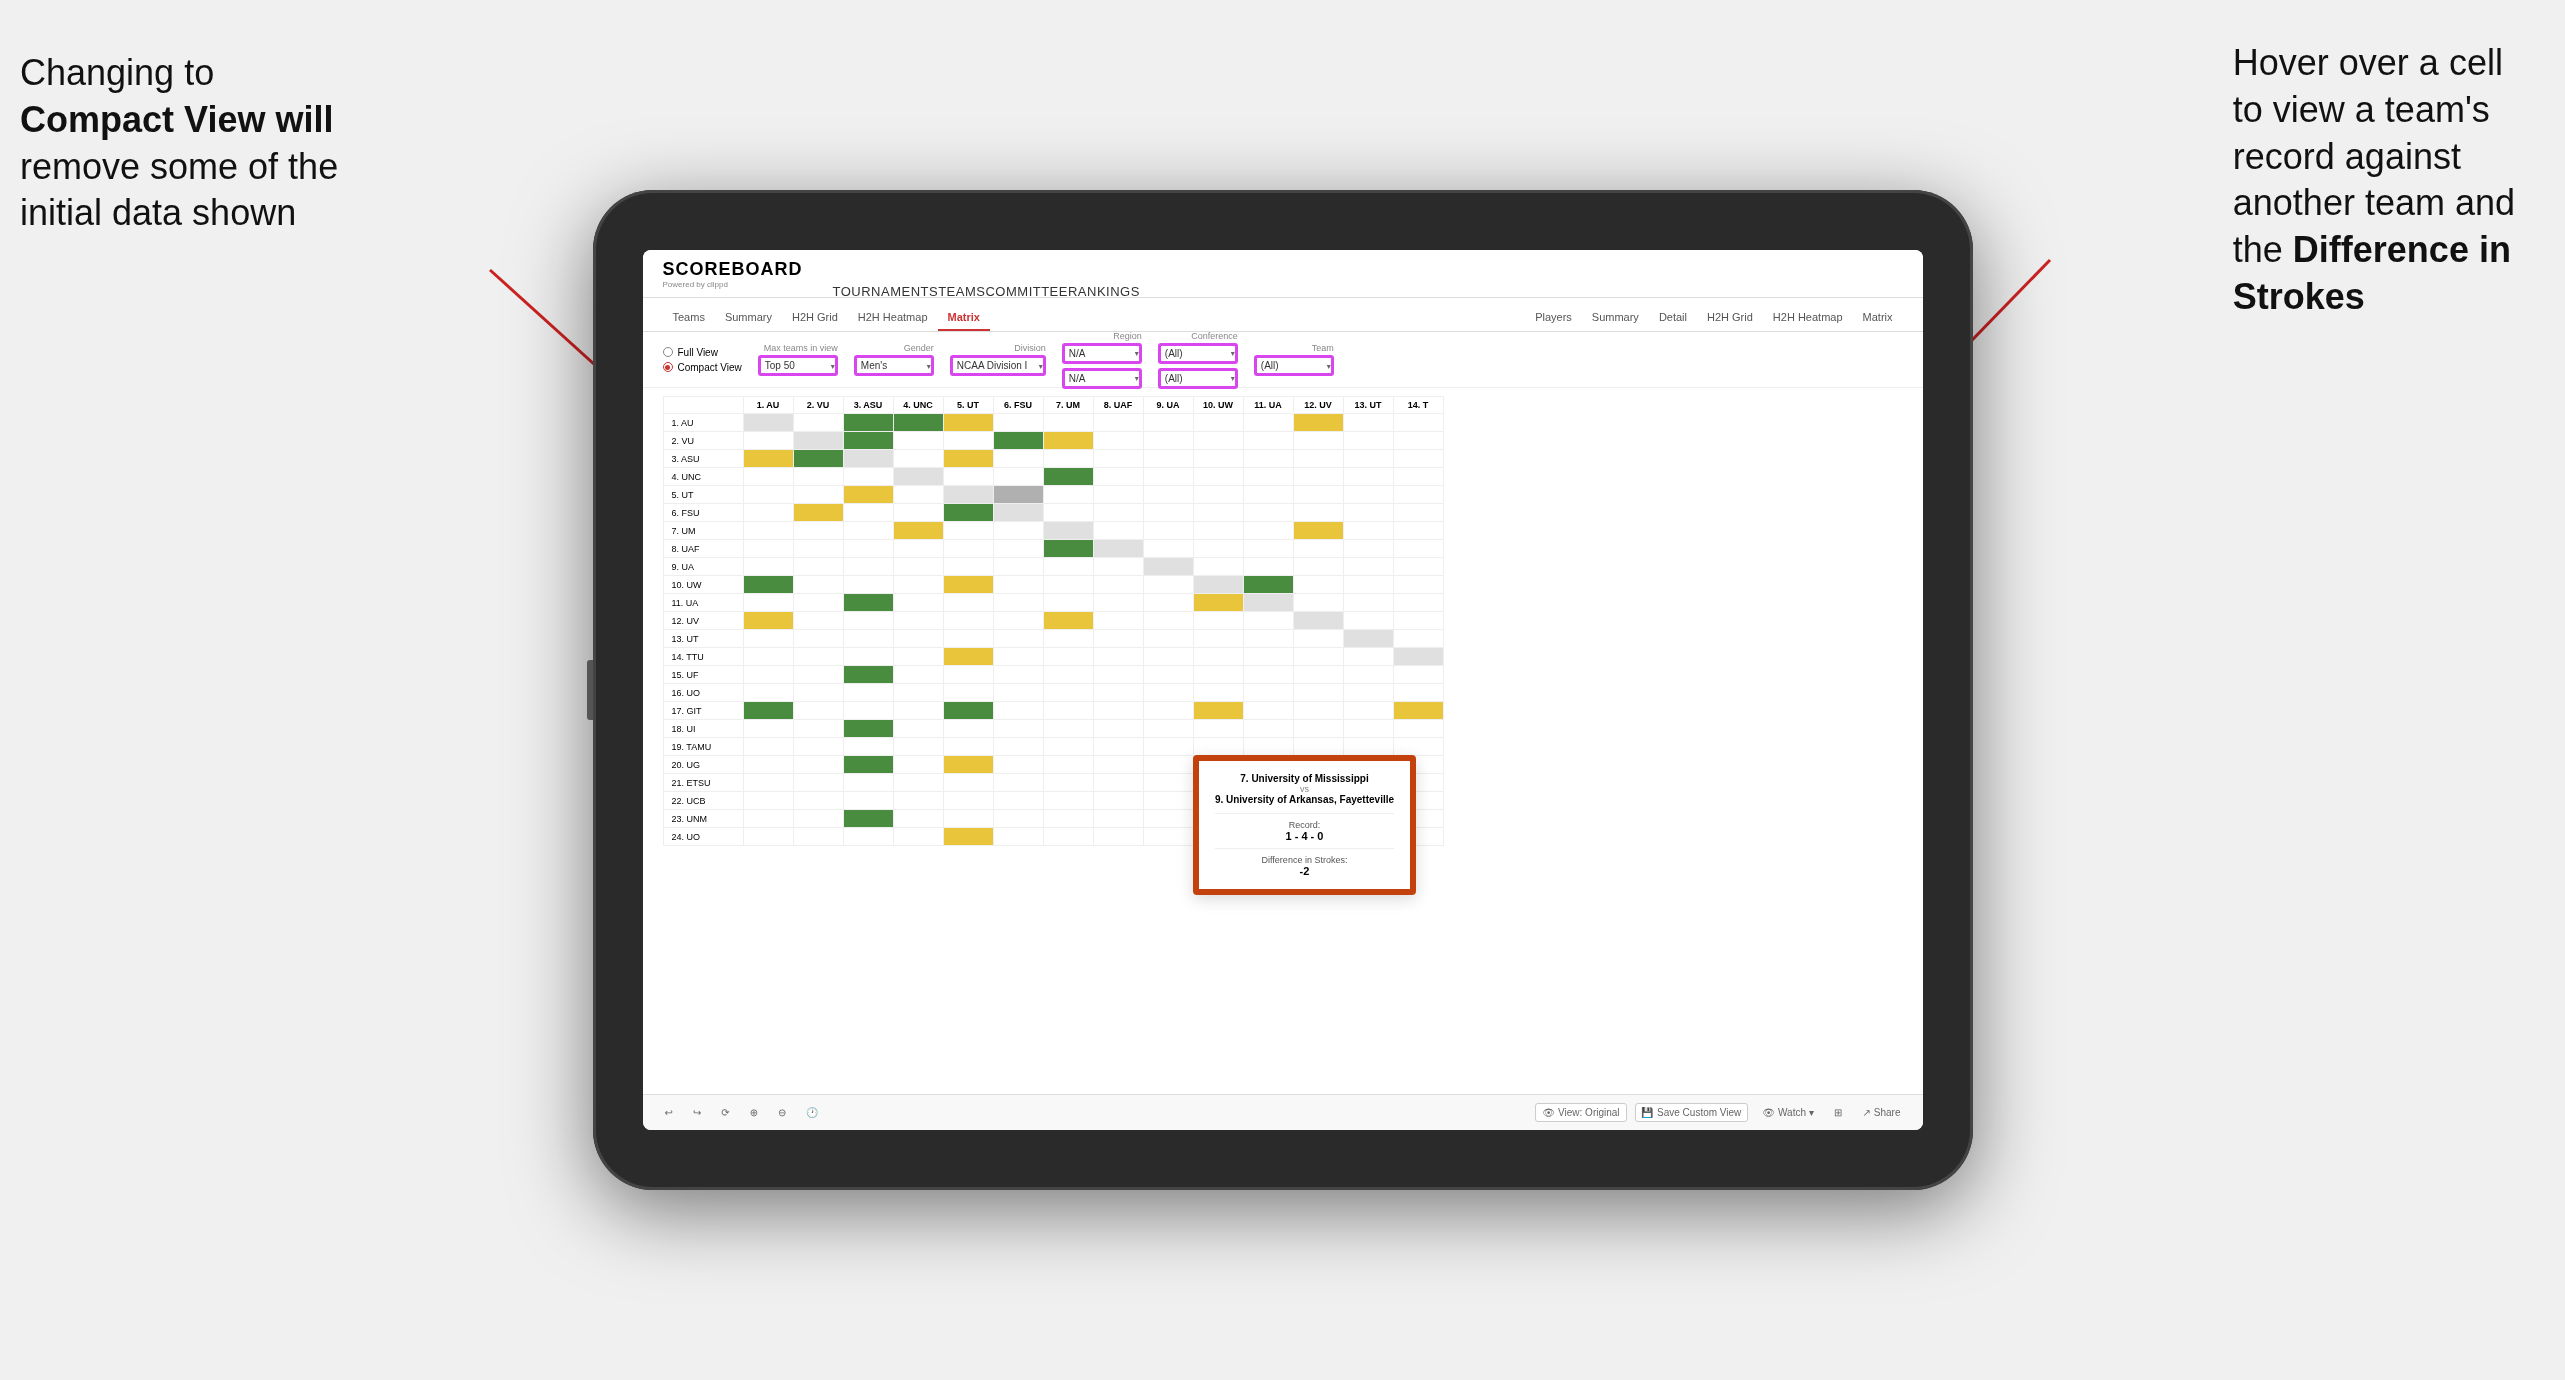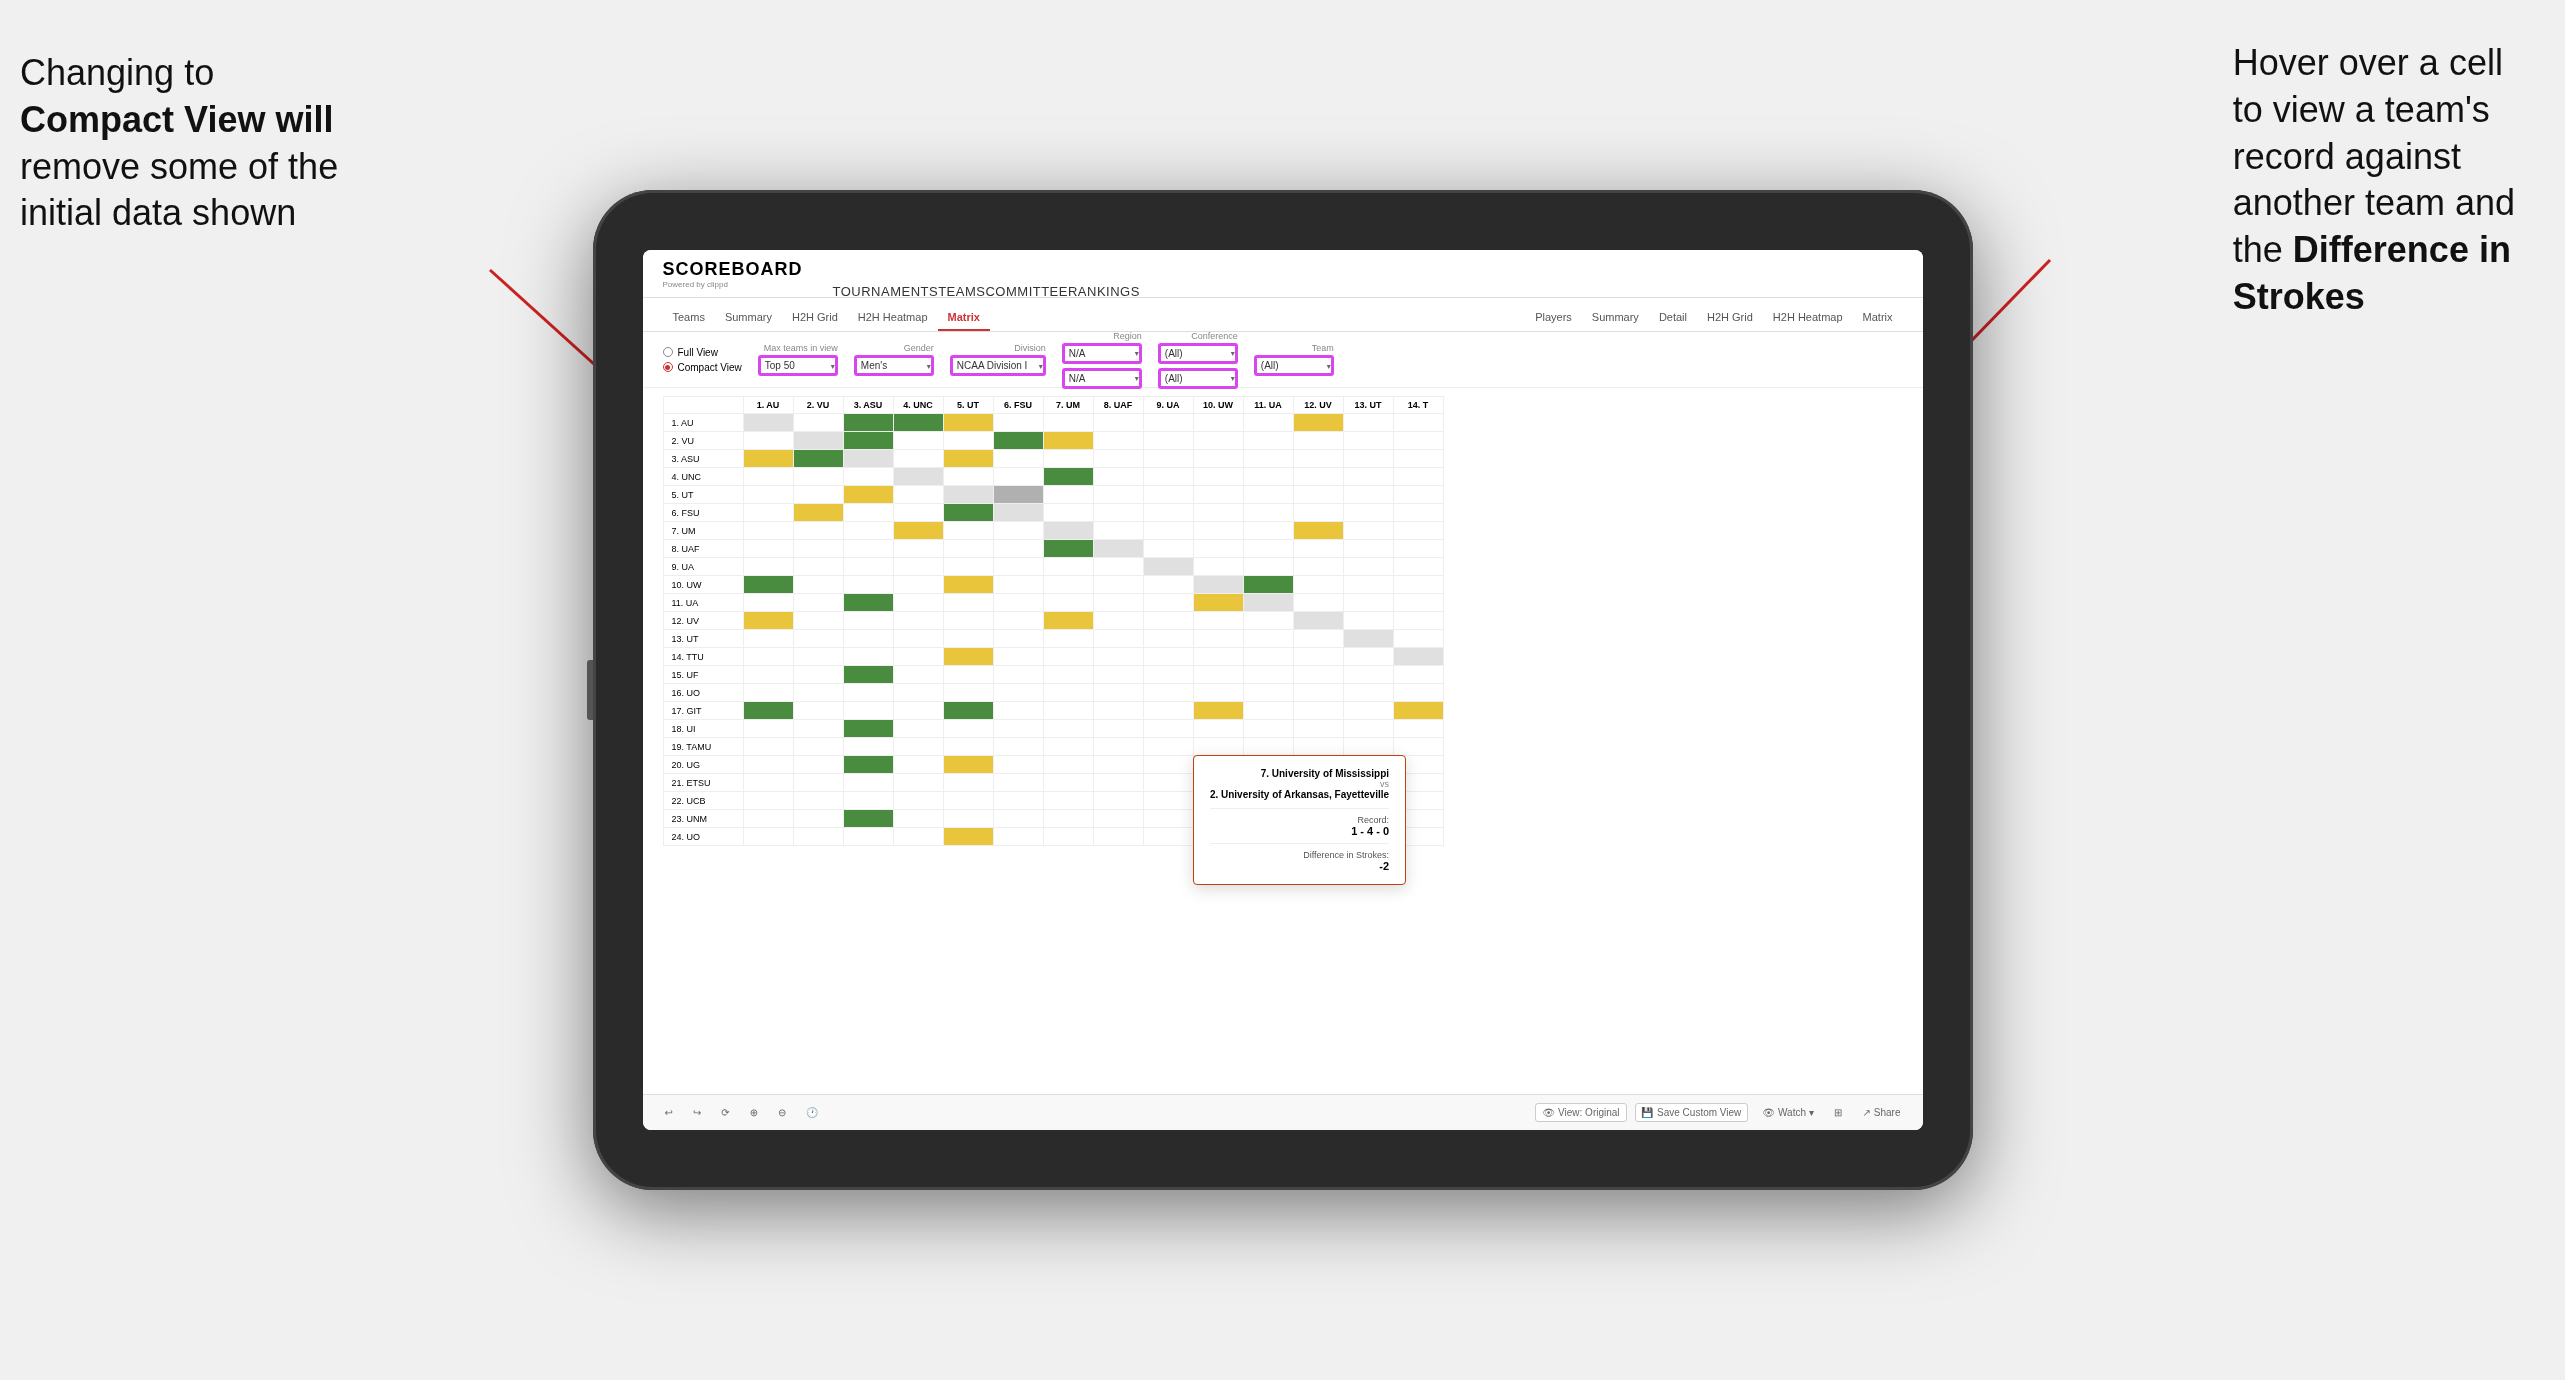--- a/index.html
+++ b/index.html
@@ -292,25 +292,25 @@
     .cell-green { background: #4a8c3f; }
     .cell-yellow { background: #e8c53a; }
     .cell-gray { background: #b0b0b0; }
     .cell-white { background: #fff; }
     .cell-diagonal { background: #e0e0e0; }
 
     
     .tooltip-popup {
       position: absolute;
       background: #fff;
-      border: 1px solid #c2410c;
+      border: 6px solid #c2410c;
       border-radius: 4px;
       padding: 12px 16px;
       font-size: 10px;
-      text-align: right;
+      text-align: center;
       box-shadow: 0 4px 16px rgba(0,0,0,0.15);
       z-index: 10;
       min-width: 200px;
       top: 52%;
       left: 43%;
     }
 
     .tooltip-popup .team1 {
       font-weight: 600;
       font-size: 10px;
@@ -961,21 +961,21 @@
               <td class="cell-white"></td>
               <td class="cell-white"></td>
               <td class="cell-white"></td>
             </tr>
           </tbody>
       </table>
 
       <div class="tooltip-popup">
         <div class="team1">7. University of Mississippi</div>
         <div class="vs-text">vs</div>
-        <div class="team2">2. University of Arkansas, Fayetteville</div>
+        <div class="team2">9. University of Arkansas, Fayetteville</div>
         <hr class="divider">
         <div class="record-label">Record:</div>
         <div class="record-value">1 - 4 - 0</div>
         <hr class="divider">
         <div class="diff-label">Difference in Strokes:</div>
         <div class="diff-value">-2</div>
       </div>
     </div>
 
     <div class="bottom-toolbar">

